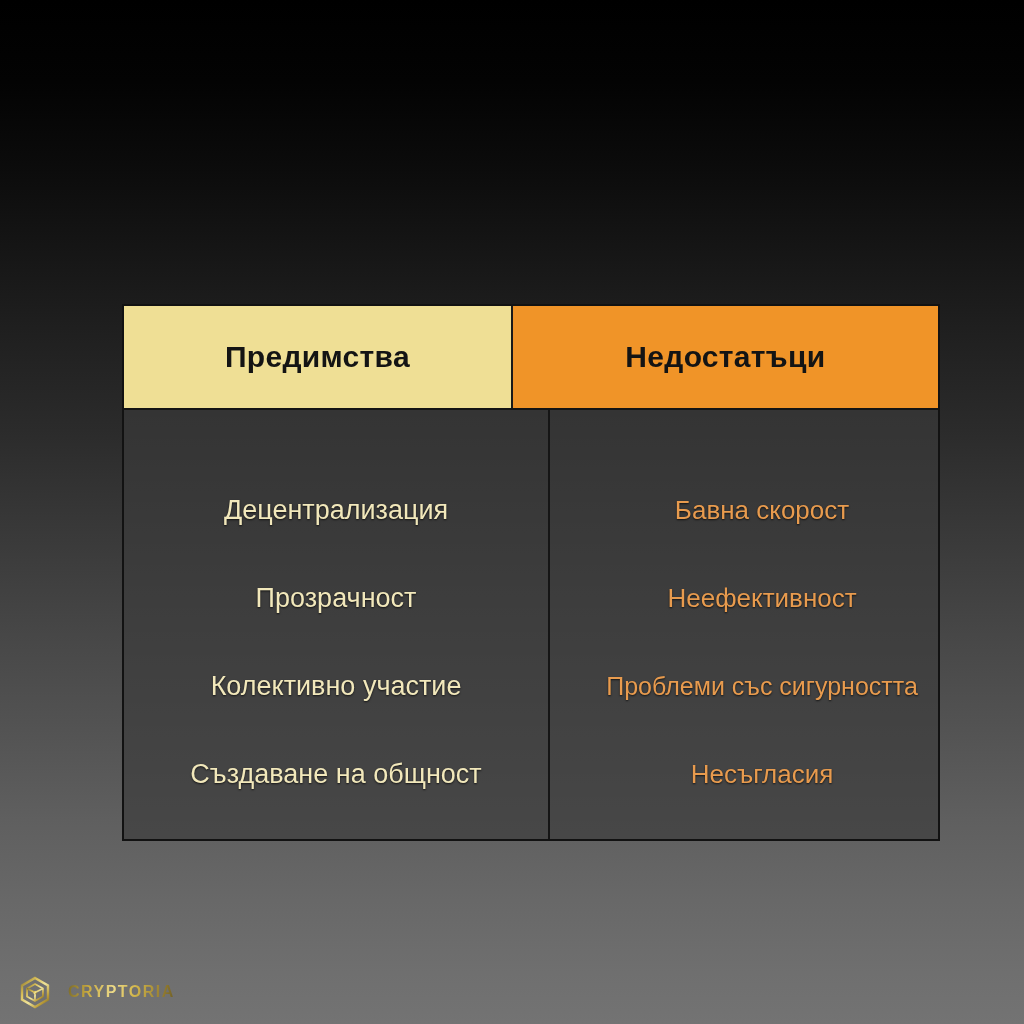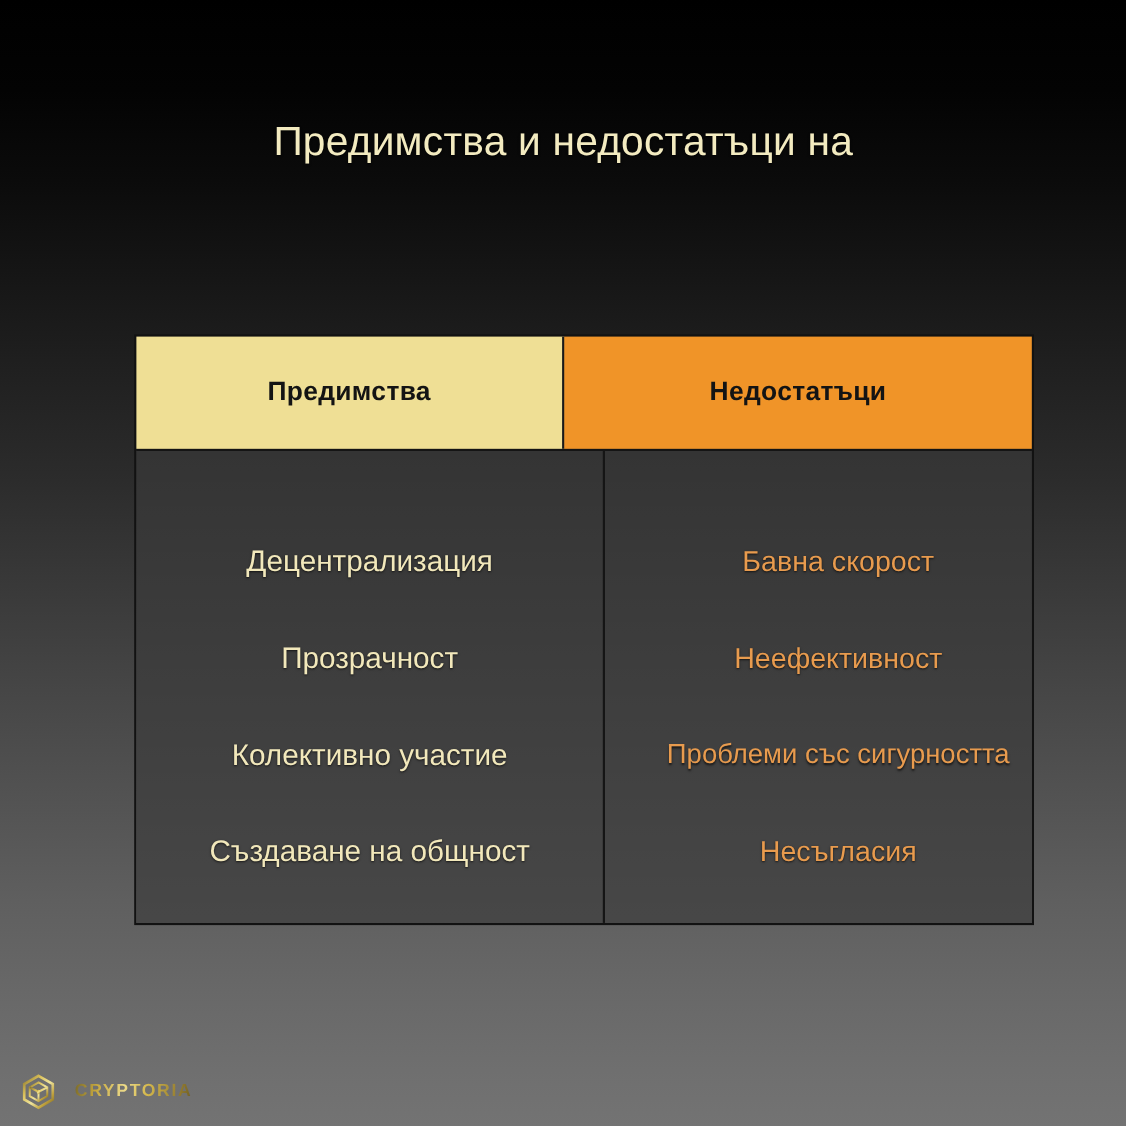--- a/index.html
+++ b/index.html
@@ -68,21 +68,21 @@
     height: 104px;
     box-sizing: border-box;
     border-bottom: 2px solid #141414;
   }
 
   .th {
     display: flex;
     align-items: center;
     justify-content: center;
     box-sizing: border-box;
-    font-size: 24px;
+    font-size: 30px;
     font-weight: bold;
     color: #141414;
     letter-spacing: 0.3px;
   }
   .th-pros {
     width: 406px;
     background: #EFDF95;
     border-right: 2px solid #1a1a1a;
   }
   .th-cons {
@@ -163,21 +163,20 @@
     color: transparent;
     -webkit-text-fill-color: transparent;
   }
 </style>
 </head>
 <body>
 
 <div class="slide">
 
   <div class="title-block">
-    <span class="title-line title-line-1">Предимства и недостатъци на</span>
   </div>
 
   <div class="table-wrap">
 
     <div class="table-head">
       <div class="th th-pros">Предимства</div>
       <div class="th th-cons">Недостатъци</div>
     </div>
 
     <div class="table-body">

